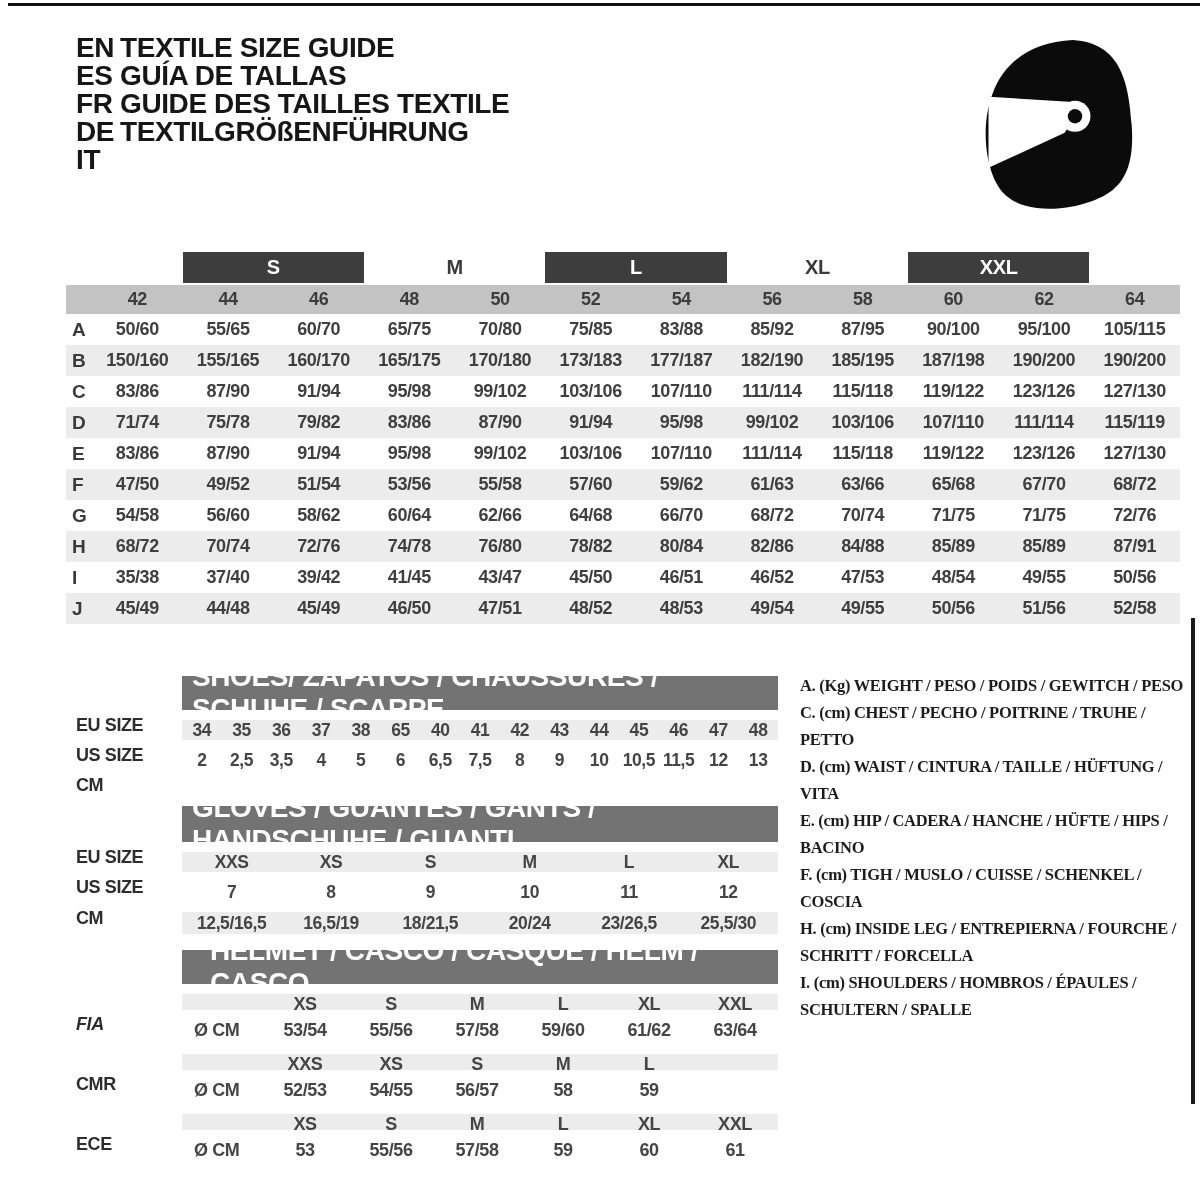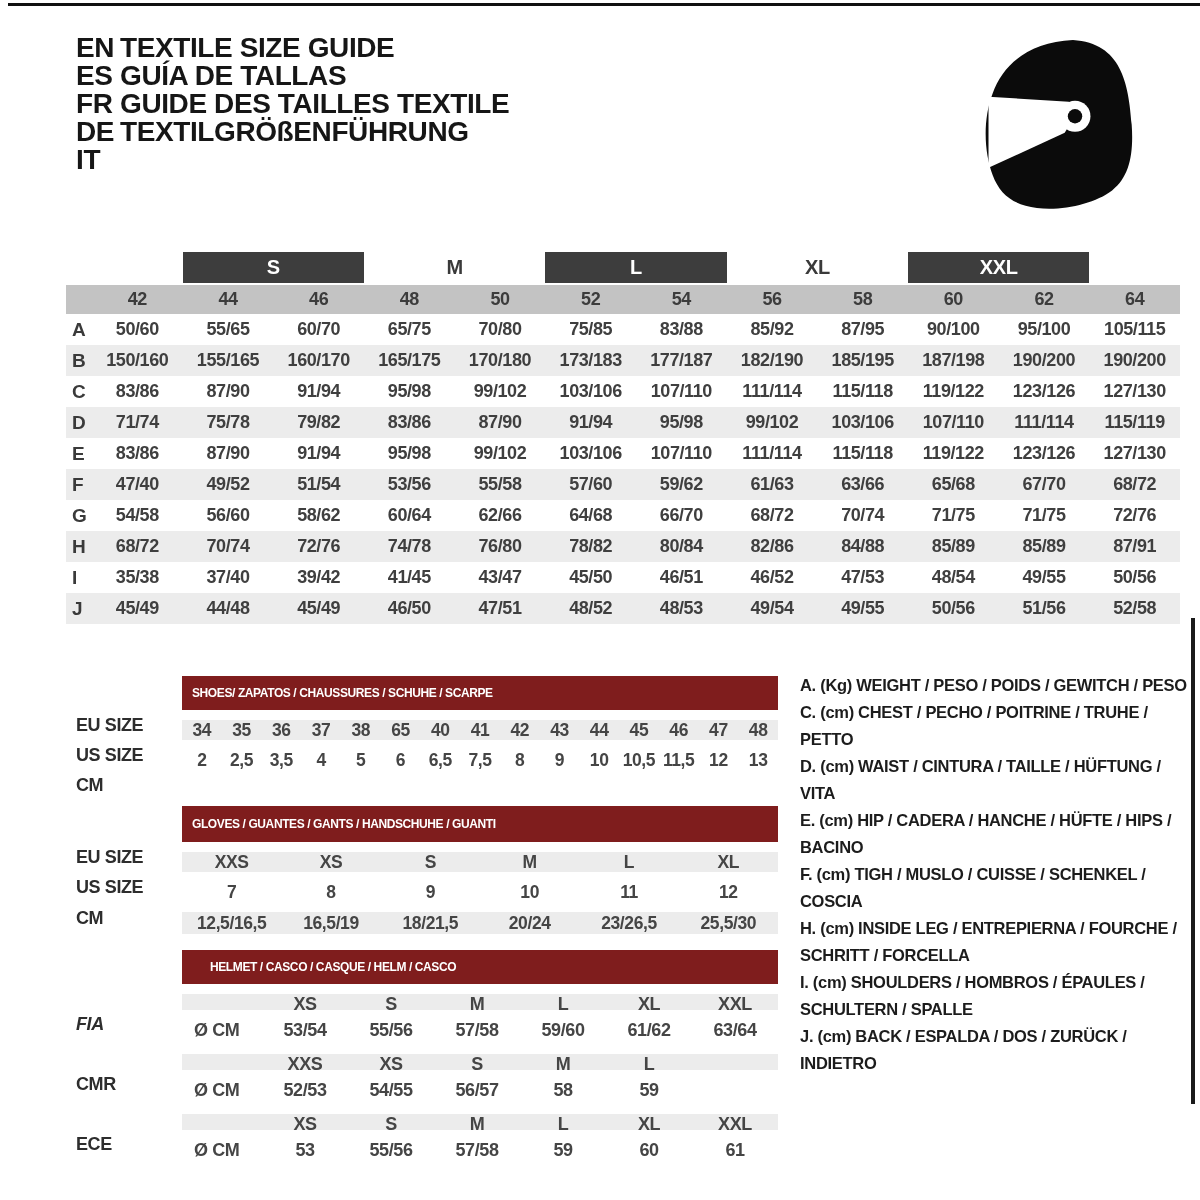--- a/index.html
+++ b/index.html
@@ -26,32 +26,32 @@
   .num-row .cell{color:#3c3c3c;}
   .cell{display:flex;align-items:center;justify-content:center;font-size:18px;}
   .size-row{height:31px;}
   .size-row.alt{background:#ececec;}
   .letter-cell{display:flex;align-items:center;justify-content:flex-start;font-size:19px;padding-left:6px;color:#3a3a3a;}
   
   .ltable{display:flex;}
   .gutter{width:116px;display:grid;}
   .gutter .glabel{display:flex;align-items:center;font-size:18px;color:#2d2d2d;padding-left:10px;}
   .tarea{flex:1;display:grid;}
-  .title-bar{background:#7f1d1d;color:#ffffff;display:flex;align-items:center;padding-left:10px;font-size:12px;}
+  .title-bar{background:#737373;color:#ffffff;display:flex;align-items:center;padding-left:10px;font-size:28px;}
   .drow{display:grid;margin-top:10px;}
   .drow.shaded{background:#ececec;}
   .drow .cell{font-size:17.5px;color:#454545;}
   #shoes-table{left:66px;top:676px;width:712px;}
   #gloves-table{left:66px;top:806px;width:712px;}
   #helmet-table{left:66px;top:950px;width:712px;}
   .hel-head{background:#ececec;}
   .hel-head .cell,.hel-val .cell{font-size:18px;}
   .hel-val .cell.unit{justify-content:flex-start;padding-left:12px;}
   
-  #legend{left:800px;top:672px;width:398px;color:#1c1c1c;}
+  #legend{left:800px;top:672px;width:398px;color:#1c1c1c;font-family:Liberation Serif, serif;}
   .legend-item{font-size:16.5px;line-height:27px;letter-spacing:-0.3px;}
   
   #right-rule{left:1191px;top:618px;width:4px;height:486px;background:#1a1a1a;}
   
   #helmet-icon{left:978px;top:38px;}
 </style>
 </head>
 <body>
 
 <div id="page">
@@ -181,21 +181,21 @@
         <div class="cell">103/106</div>
         <div class="cell">107/110</div>
         <div class="cell">111/114</div>
         <div class="cell">115/118</div>
         <div class="cell">119/122</div>
         <div class="cell">123/126</div>
         <div class="cell">127/130</div>
       </div>
       <div class="grid13 size-row alt">
         <div class="letter-cell">F</div>
-        <div class="cell">47/40</div>
+        <div class="cell">47/50</div>
         <div class="cell">49/52</div>
         <div class="cell">51/54</div>
         <div class="cell">53/56</div>
         <div class="cell">55/58</div>
         <div class="cell">57/60</div>
         <div class="cell">59/62</div>
         <div class="cell">61/63</div>
         <div class="cell">63/66</div>
         <div class="cell">65/68</div>
         <div class="cell">67/70</div>
@@ -409,17 +409,16 @@
     </div>
 
   <div id="legend" class="abs">
       <div class="legend-item">A. (Kg) WEIGHT / PESO / POIDS / GEWITCH / PESO</div>
       <div class="legend-item">C. (cm) CHEST / PECHO / POITRINE / TRUHE / PETTO</div>
       <div class="legend-item">D. (cm) WAIST / CINTURA / TAILLE / HÜFTUNG / VITA</div>
       <div class="legend-item">E. (cm) HIP / CADERA / HANCHE / HÜFTE / HIPS / BACINO</div>
       <div class="legend-item">F. (cm) TIGH / MUSLO / CUISSE / SCHENKEL / COSCIA</div>
       <div class="legend-item">H. (cm) INSIDE LEG / ENTREPIERNA / FOURCHE /<br>SCHRITT / FORCELLA</div>
       <div class="legend-item">I. (cm) SHOULDERS / HOMBROS / ÉPAULES /<br>SCHULTERN / SPALLE</div>
-      <div class="legend-item">J. (cm) BACK / ESPALDA / DOS / ZURÜCK / INDIETRO</div>
     </div>
 
   <div id="right-rule" class="abs"></div>
 </div>
 
 </body></html>

